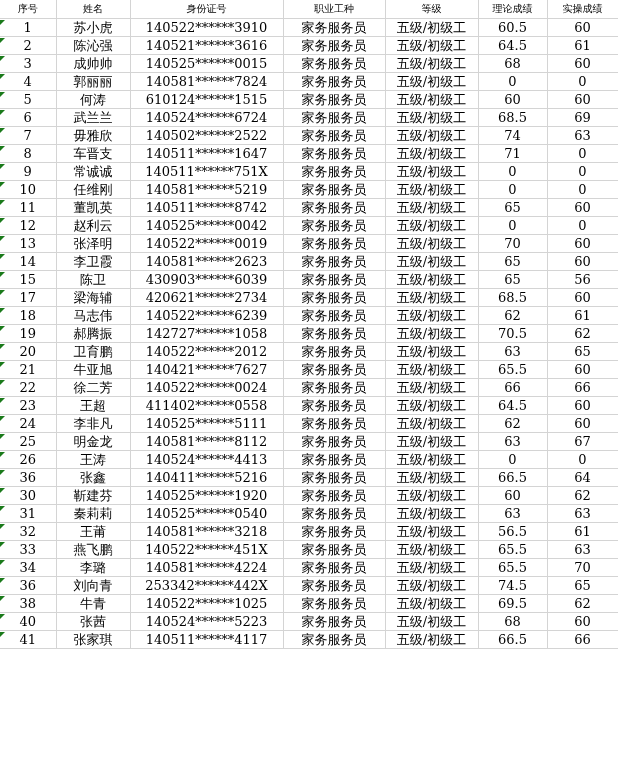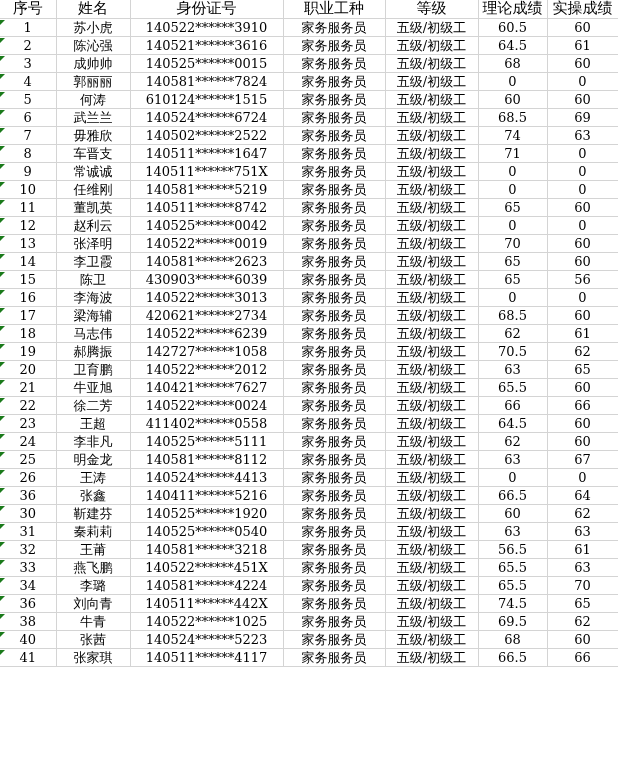--- a/index.html
+++ b/index.html
@@ -39,21 +39,21 @@
     font-weight: normal;
     color: var(--text);
     text-align: center;
     vertical-align: middle;
     white-space: nowrap;
     overflow: hidden;
     line-height: 17px;
     position: relative;
   }
   table.grid th:first-child, table.grid td:first-child { border-left: none; }
-  table.grid thead th { border-top: none; font-size: 15px; }
+  table.grid thead th { border-top: none; font-size: 10px; }
   .err-tri {
     position: absolute;
     top: 1px;
     left: 0;
     width: 0;
     height: 0;
     border-top: 5px solid var(--indicator);
     border-right: 5px solid transparent;
     display: block;
   }
@@ -272,32 +272,20 @@
       <span class="val">15</span>
     </td>
     <td><span class="val">陈卫</span></td>
     <td><span class="val">430903******6039</span></td>
     <td><span class="val">家务服务员</span></td>
     <td><span class="val">五级/初级工</span></td>
     <td><span class="val">65</span></td>
     <td><span class="val">56</span></td>
   </tr>
 
-  <tr>
-    <td>
-      <span class="err-tri"></span>
-      <span class="val">16</span>
-    </td>
-    <td><span class="val">李海波</span></td>
-    <td><span class="val">140522******3013</span></td>
-    <td><span class="val">家务服务员</span></td>
-    <td><span class="val">五级/初级工</span></td>
-    <td><span class="val">0</span></td>
-    <td><span class="val">0</span></td>
-  </tr>
 
   <tr>
     <td>
       <span class="err-tri"></span>
       <span class="val">17</span>
     </td>
     <td><span class="val">梁海辅</span></td>
     <td><span class="val">420621******2734</span></td>
     <td><span class="val">家务服务员</span></td>
     <td><span class="val">五级/初级工</span></td>
@@ -502,21 +490,21 @@
     <td><span class="val">70</span></td>
   </tr>
 
 
   <tr>
     <td>
       <span class="err-tri"></span>
       <span class="val">36</span>
     </td>
     <td><span class="val">刘向青</span></td>
-    <td><span class="val">140511******442X</span></td>
+    <td><span class="val">253342******442X</span></td>
     <td><span class="val">家务服务员</span></td>
     <td><span class="val">五级/初级工</span></td>
     <td><span class="val">74.5</span></td>
     <td><span class="val">65</span></td>
   </tr>
 
 
   <tr>
     <td>
       <span class="err-tri"></span>

